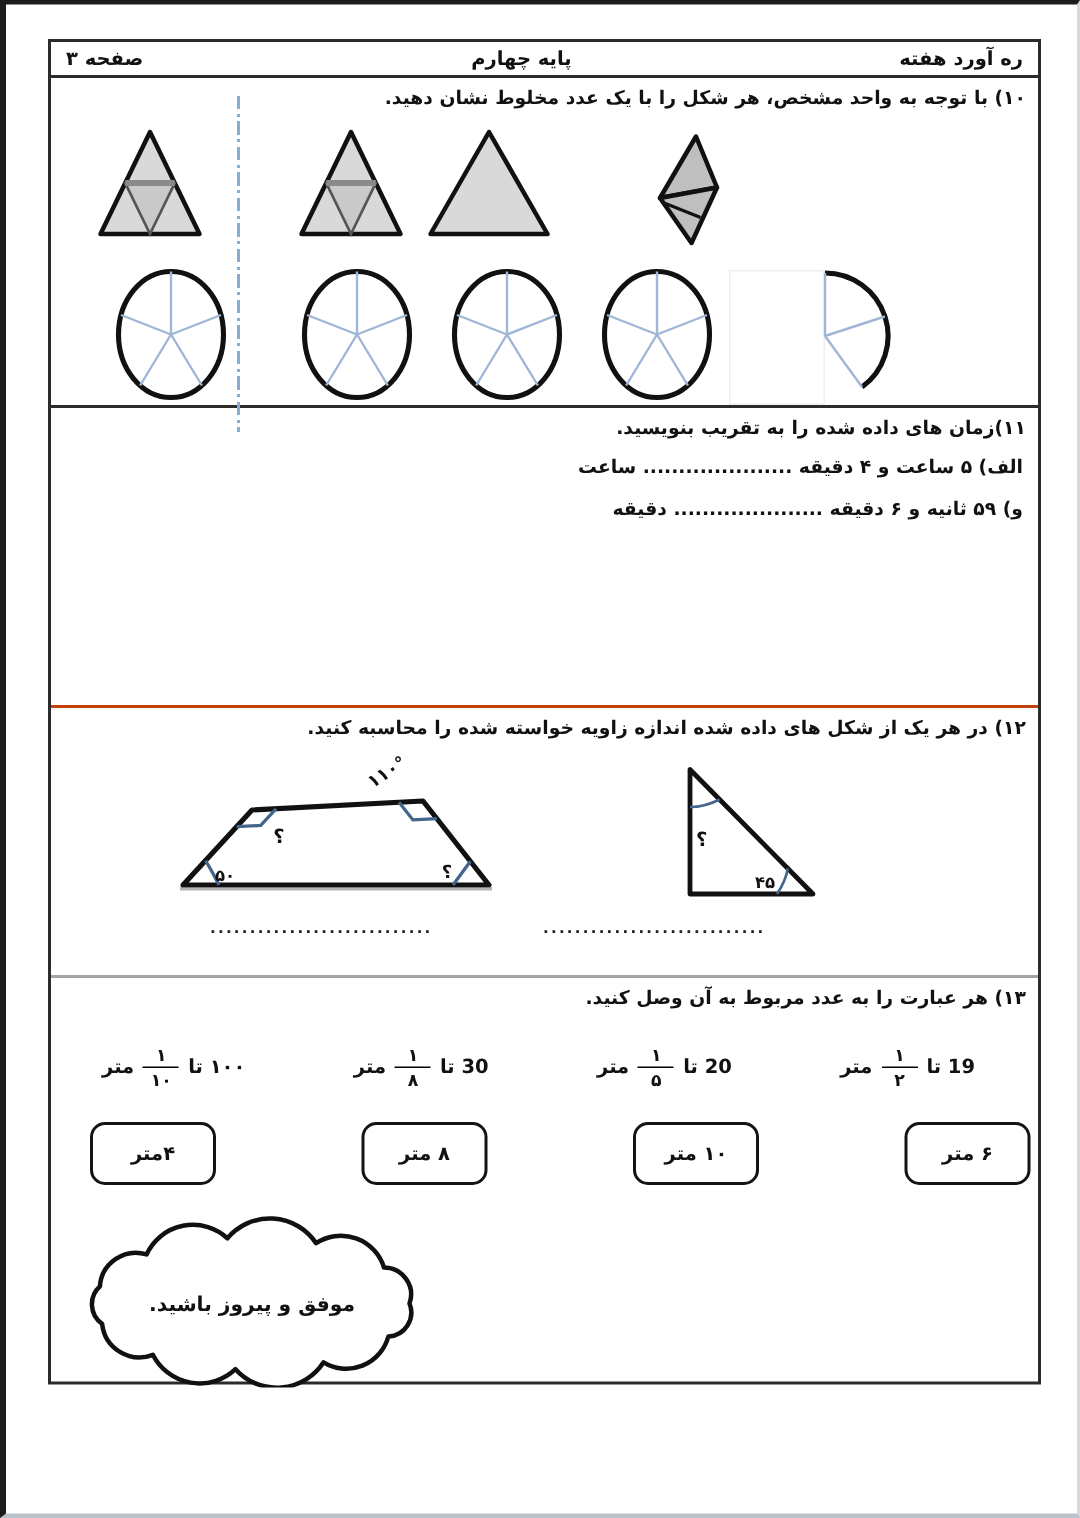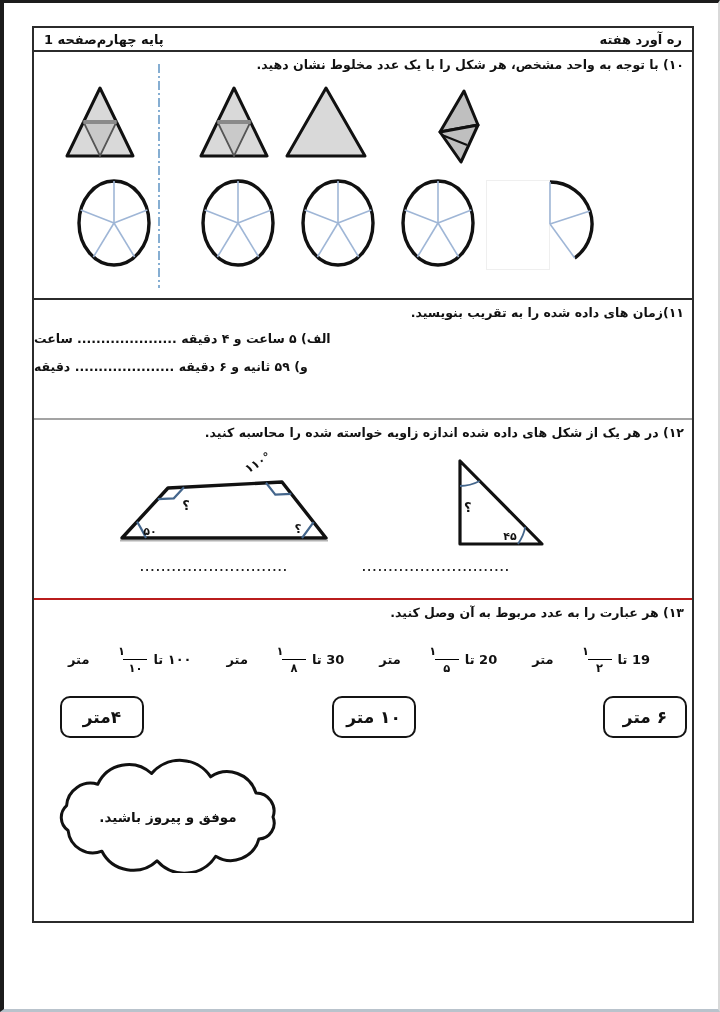--- a/index.html
+++ b/index.html
@@ -13,83 +13,83 @@
   .sheet{
     position:absolute;left:28px;top:23px;width:662px;height:897px;
     border:2px solid #2b2b2b;box-sizing:border-box;background:#fff;
   }
   .header-row{
     height:24px;border-bottom:2px solid #2b2b2b;box-sizing:border-box;
     display:flex;direction:rtl;align-items:center;
     font-weight:bold;font-size:13px;padding:0 10px;
   }
   .header-row .h-start{white-space:nowrap;}
-  .header-row .h-center{flex:1;text-align:left;}
+  .header-row .h-center{flex:1;text-align:center;}
   .header-row .h-end{white-space:nowrap;}
   .section{position:relative;box-sizing:border-box;}
-  .q10{height:248px;border-bottom:2px solid #2b2b2b;}
-  .q11{height:120px;border-bottom:2px solid #a3a3a3;}
-  .q12{height:180px;border-bottom:2px solid #b91c1c;}
+  .q10{height:220px;border-bottom:2px solid #2b2b2b;}
+  .q11{height:200px;border-bottom:2px solid #c2410c;}
+  .q12{height:180px;border-bottom:2px solid #a3a3a3;}
   .q13{height:283px;}
   .q-title{
     direction:rtl;text-align:right;padding:5px 8px 0 0;
     font-size:12.5px;font-weight:bold;line-height:16px;
   }
   .abs{position:absolute;}
   .divider-dashdot{
     position:absolute;left:124px;top:12px;width:2px;height:224px;
     background:repeating-linear-gradient(to bottom,
       #86aed2 0 9px,transparent 9px 12px,#86aed2 12px 14px,transparent 14px 17px);
   }
   .white-box{
     position:absolute;left:452px;top:128px;width:62px;height:88px;
     background:#fff;border:1px solid #efefef;
   }
   .q11-line{
-    direction:rtl;text-align:left;padding-right:10px;
+    direction:rtl;text-align:right;padding-right:10px;
     font-size:12.5px;font-weight:bold;line-height:28px;white-space:nowrap;
   }
   .q11-lines{margin-top:4px;}
   .answer-dots{
     position:absolute;font-size:10px;font-weight:bold;letter-spacing:1.5px;
     color:#222;white-space:nowrap;
   }
   .expr-row{
     display:flex;direction:rtl;justify-content:space-between;align-items:center;
     margin-top:24px;padding:0 42px 0 34px;
   }
   .expr{display:inline-flex;direction:rtl;align-items:center;gap:6px;
     font-size:13px;font-weight:bold;}
   .fraction{display:inline-flex;flex-direction:column;align-items:center;
     font-size:11.5px;font-weight:bold;line-height:1.1;}
   .fraction .num{display:block;min-width:20px;text-align:center;padding:0 2px 1px;}
   .fraction .den{display:block;min-width:20px;text-align:center;
-    border-top:1.8px solid #000;padding:2px 2px 0;margin-left:28px;}
+    border-top:1.8px solid #000;padding:2px 2px 0;}
   .boxes-row{
     display:flex;direction:rtl;justify-content:space-between;align-items:center;
     margin-top:22px;padding:0 5px 0 26px;
   }
   .meter-box{
     min-width:84px;height:42px;border:2.4px solid #141414;border-radius:10px;
     display:flex;align-items:center;justify-content:center;
-    font-size:17px;font-weight:bold;direction:rtl;box-sizing:border-box;
+    font-size:13px;font-weight:bold;direction:rtl;box-sizing:border-box;
     background:#fff;
   }
   svg{display:block;}
   svg text{font-family:"DejaVu Sans",sans-serif;font-weight:bold;fill:#111;}
 </style>
 </head>
 <body>
 
 <div class="sheet">
 
   <div class="header-row">
     <div class="h-start">ره آورد هفته</div>
     <div class="h-center">پایه چهارم</div>
-    <div class="h-end">صفحه 1</div>
+    <div class="h-end">صفحه ۳</div>
   </div>
 
   <div class="section q10">
     <div class="q-title">۱۰) با توجه به واحد مشخص، هر شکل را با یک عدد مخلوط نشان دهید.</div>
 
     <div class="divider-dashdot"></div>
 
     <svg class="abs" style="left:30px;top:32px;" width="72" height="76" viewBox="0 0 72 76">
       <polygon points="36,4 69,72 3,72" fill="#d9d9d9" stroke="#111" stroke-width="3" stroke-linejoin="round"></polygon>
       <polygon points="19.5,38 52.5,38 36,72" fill="#c9c9c9" stroke="#555" stroke-width="1.8"></polygon>
@@ -242,20 +242,21 @@
           <span class="num">۱</span>
           <span class="den">۱۰</span>
         </span>
         <span>متر</span>
       </div>
     </div>
 
     <div class="boxes-row">
       <div class="meter-box">۶ متر</div>
       <div class="meter-box">۱۰ متر</div>
+      <div class="meter-box">۸ متر</div>
       <div class="meter-box">۴متر</div>
     </div>
 
     <svg class="abs" style="left:6px;top:155px;" width="256" height="118" viewBox="0 0 256 118">
       <path d="M 233,62
                A 18 18 0 0 0 216,38
                A 30 30 0 0 0 170.7,21.8
                A 37 37 0 0 0 111.6,18.5
                A 34 34 0 0 0 57.7,29.3
                A 24 24 0 0 0 26.6,50.6

